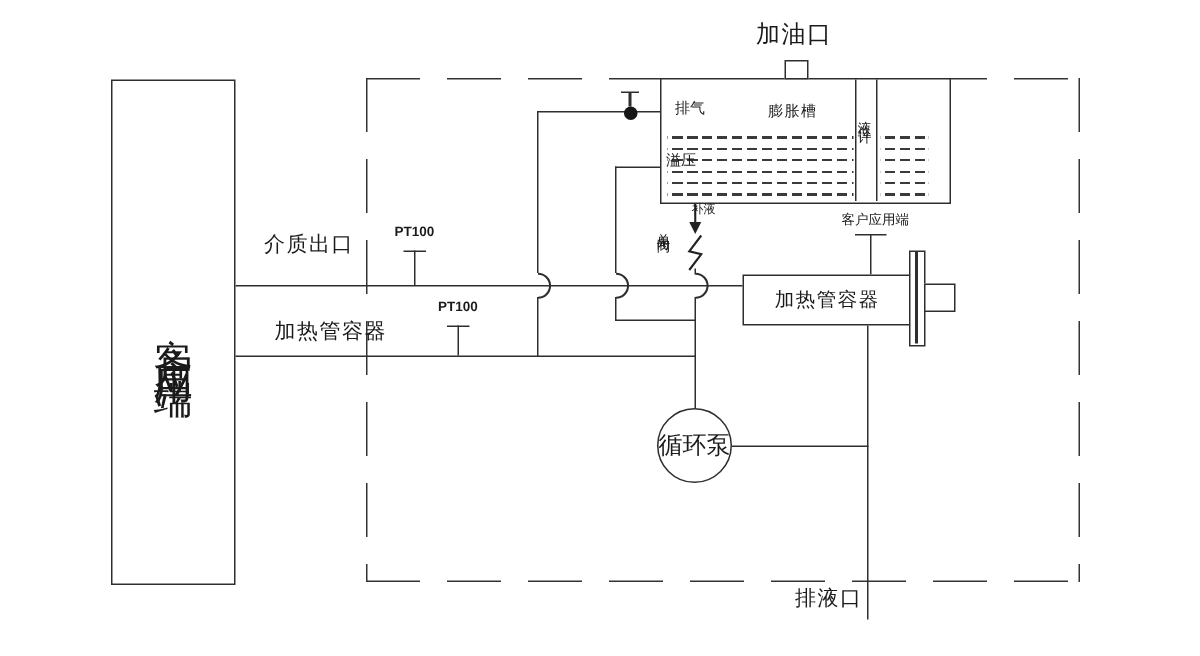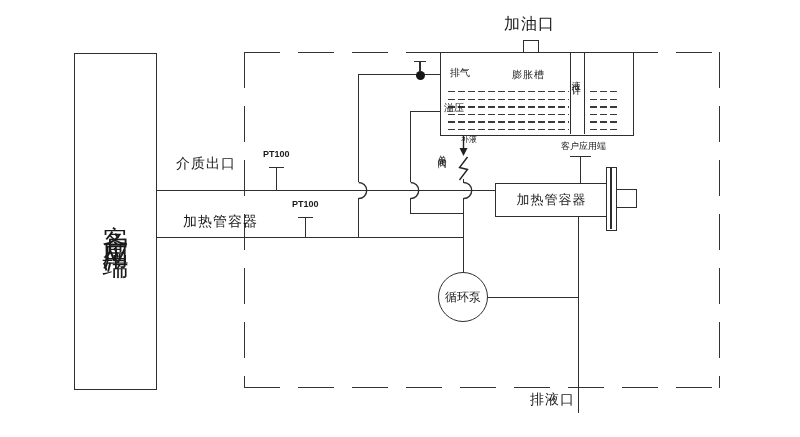--- a/index.html
+++ b/index.html
@@ -109,18 +109,18 @@
   <div class="box" style="left:606px;top:167px;width:11px;height:64px;z-index:2;">
     <div class="ln v" style="left:3.4px;top:0;height:61px;"></div>
   </div>
   <div class="box" style="left:616px;top:189px;width:21px;height:19px;z-index:2;"></div>
 
   <div class="lbl" style="left:561px;top:141px;font-size:9px;">客户应用端</div>
   <div class="ln h" style="left:570px;top:156px;width:21px;"></div>
   <div class="ln v" style="left:580px;top:156px;height:27px;"></div>
 
   <div class="box center" style="left:438px;top:272px;width:50px;height:50px;border-radius:50%;z-index:2;">
-    <div style="font-size:12px;">循环泵</div>
+    <div style="font-size:16px;">循环泵</div>
   </div>
 
   <div class="lbl" style="left:530px;top:392px;font-size:14px;letter-spacing:1px;">排液口</div>
 
 </div>
 
 </body></html>

